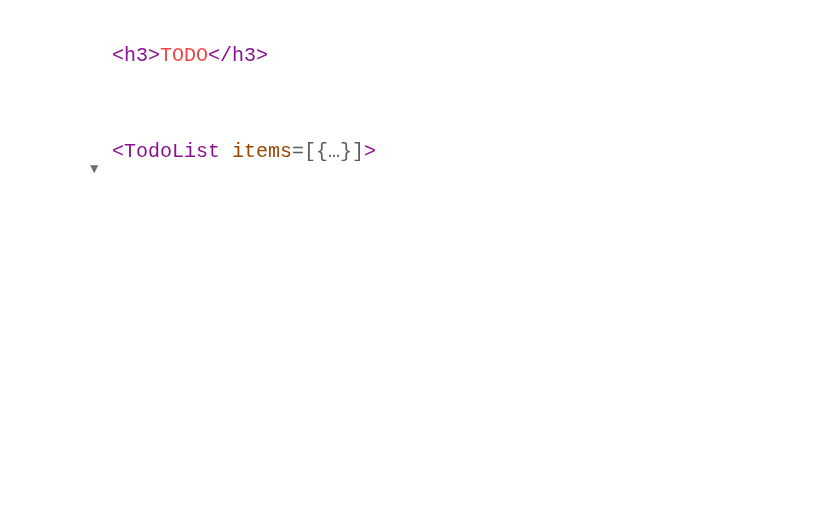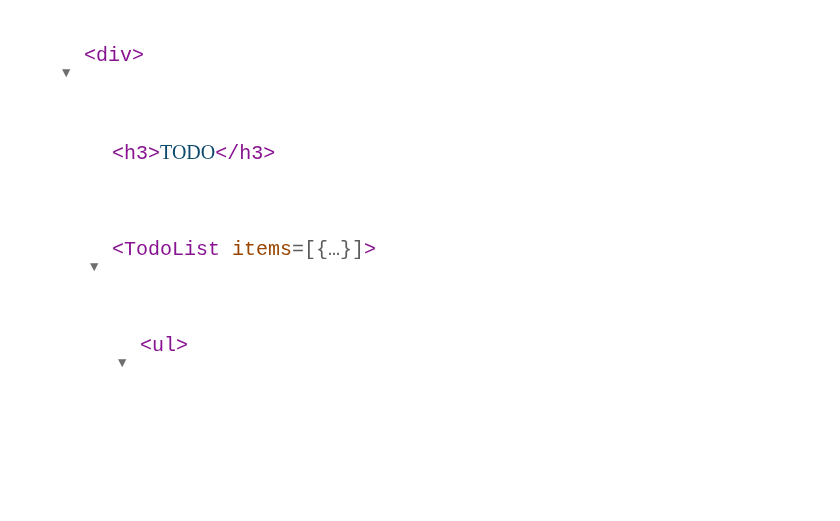--- a/index.html
+++ b/index.html
@@ -29,43 +29,37 @@
       position: absolute;
       left: -22px;
       top: 1px;
       font-size: 14px;
       color: #6e6e6e;
       cursor: pointer;
     }
     .component-tag { color: #881391; }
     .html-tag { color: #881391; }
     .attr-name { color: #994500; }
-    .text-content { color: #0c4a6e; font-family: Liberation Serif, serif; }
+    .text-content { color: #ef4444; }
     .eq { color: #5c5c5c; }
     .bracket { color: #5c5c5c; }
   </style>
 </head>
 <body>
 
 <div>
 
 
-  <div class="line indent-1">
-    <span class="arrow"></span><span class="html-tag">&lt;div&gt;</span>
-  </div>
 
   <div class="line indent-2">
     <span class="html-tag">&lt;h3&gt;</span><span class="text-content">TODO</span><span class="html-tag">&lt;/h3&gt;</span>
   </div>
 
   <div class="line indent-2">
     <span class="arrow"></span><span class="component-tag">&lt;TodoList</span><span> </span><span class="attr-name">items</span><span class="eq">=</span><span class="bracket">[{…}]</span><span class="component-tag">&gt;</span>
   </div>
 
-  <div class="line indent-3">
-    <span class="arrow"></span><span class="html-tag">&lt;ul&gt;</span>
-  </div>
 
   <div class="line indent-4">
     
   </div>
 
 </div>
 
 </body></html>

